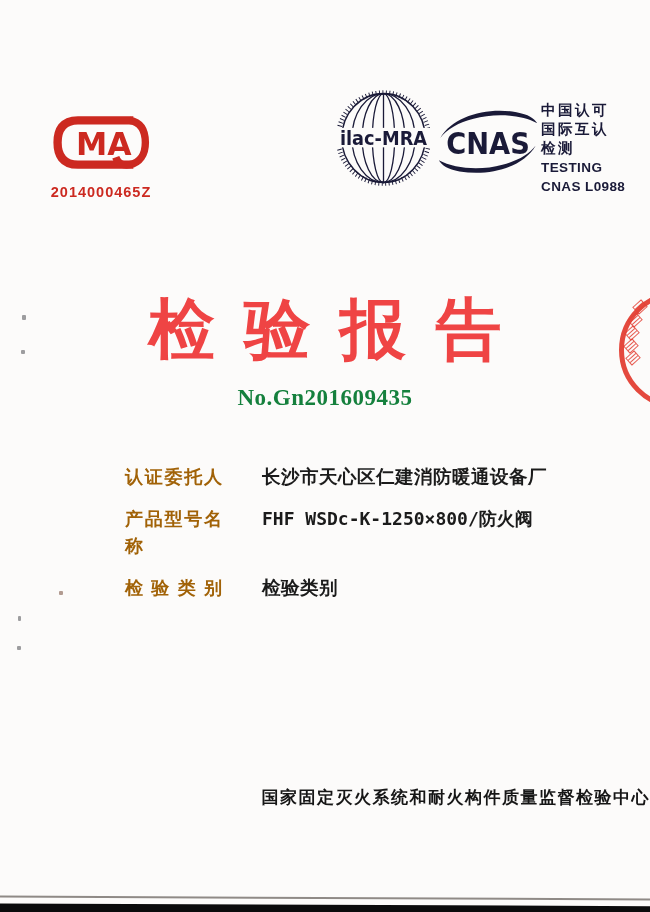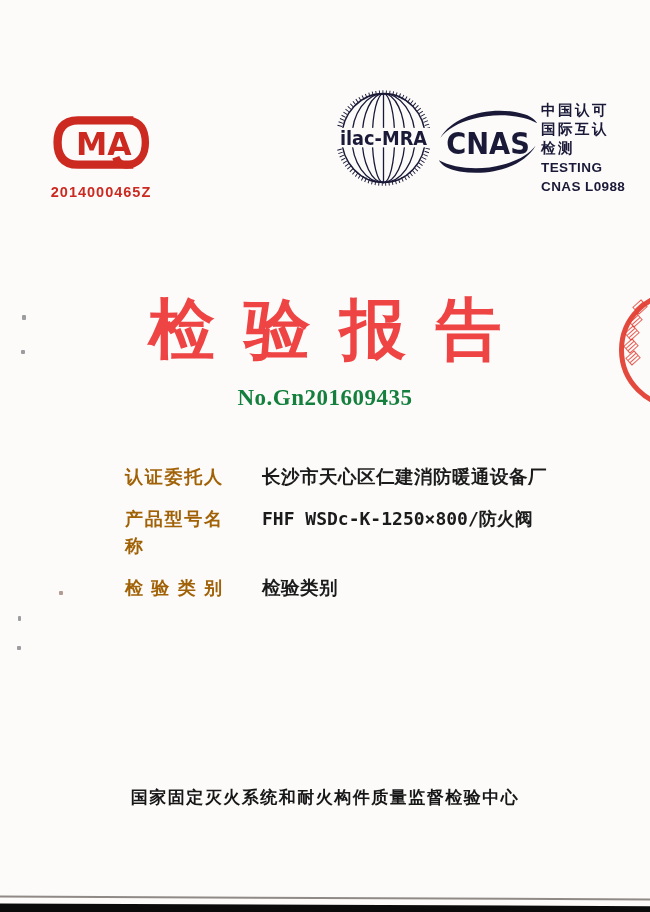--- a/index.html
+++ b/index.html
@@ -57,21 +57,21 @@
   .f-value{
     margin-left:40px;color:#1b1b1b;font-weight:bold;font-size:18.5px;
     white-space:pre;letter-spacing:.5px;
   }
   .f-value.mono{
     font-family:"DejaVu Sans Mono","Liberation Mono",monospace;
     font-size:18px;letter-spacing:0;
   }
   
   .footer-org{
-    position:absolute;left:0;right:0;top:786px;text-align:center;
+    position:absolute;left:0;right:0;top:786px;text-align:right;
     color:#161616;font-weight:bold;font-size:17px;letter-spacing:1.5px;
   }
   
   .stamp{
     position:absolute;left:619px;top:291px;width:118px;height:118px;
     border:5px solid var(--stamp-red);border-radius:50%;opacity:.95;
     filter:blur(.3px);
   }
   .stamp-mark{
     position:absolute;width:12px;height:10px;

